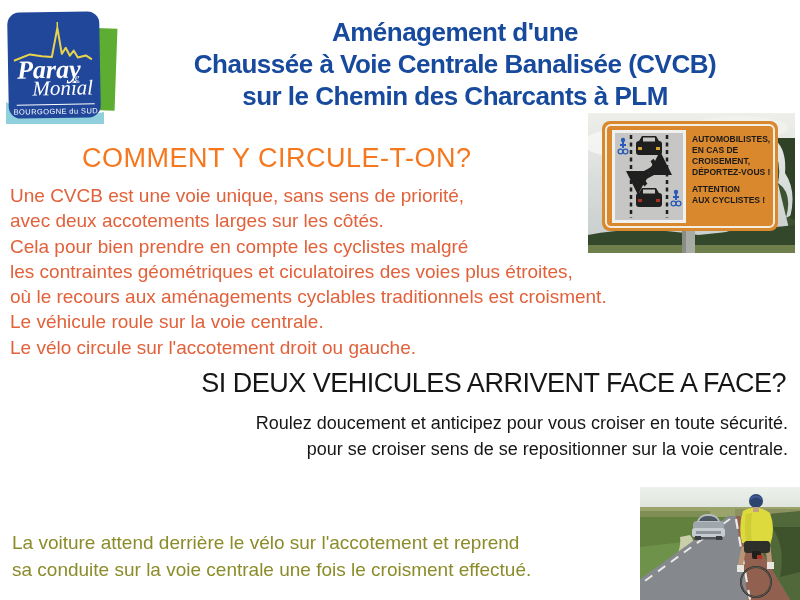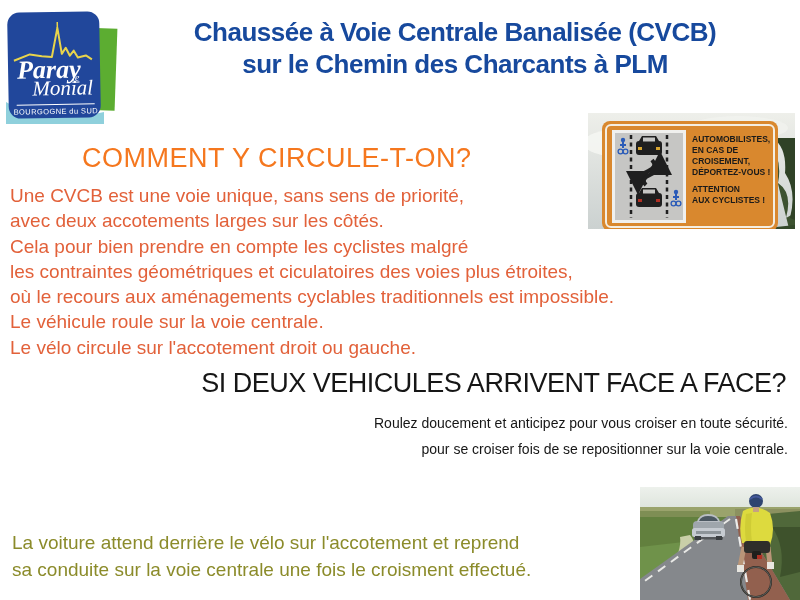--- a/index.html
+++ b/index.html
@@ -32,30 +32,30 @@
   
   .s1-head{position:absolute;left:82px;top:143px;color:#F5771E;
       font-size:27px;letter-spacing:.5px;}
   .s1-body{position:absolute;left:10px;top:183px;color:#E2613A;
       font-size:19px;line-height:25.3px;white-space:nowrap;}
 
   
   .s2-head{position:absolute;right:14px;top:368px;color:#161616;
       font-size:27px;letter-spacing:-0.5px;white-space:nowrap;}
   .s2-body{position:absolute;right:12px;top:411px;color:#161616;text-align:right;
-      font-size:14px;line-height:25.5px;white-space:nowrap;}
+      font-size:18px;line-height:25.5px;white-space:nowrap;}
 
   
   .s3-head{position:absolute;left:14px;top:496px;color:#8B8B2A;
       font-size:20.5px;letter-spacing:-0.3px;white-space:nowrap;}
   .s3-body{position:absolute;left:12px;top:529px;color:#8B8B2A;
       font-size:19px;line-height:27px;white-space:nowrap;}
 
   
-  .sign-photo{position:absolute;left:588px;top:113px;width:207px;height:116px;overflow:hidden;}
+  .sign-photo{position:absolute;left:588px;top:113px;width:207px;height:140px;overflow:hidden;}
   .sign-photo svg{position:absolute;left:0;top:0;}
   .sign-text{position:absolute;left:104px;top:21px;width:92px;color:#1A1A1A;
       font-size:8.5px;font-weight:bold;line-height:11px;white-space:nowrap;}
   .sign-text .gap{height:6px;}
 
   
   .road-photo{position:absolute;left:640px;top:487px;width:160px;height:113px;overflow:hidden;}
 </style>
 </head>
 <body>
@@ -74,31 +74,32 @@
       </svg>
       <span class="t-paray">Paray</span>
       <span class="t-le">le</span>
       <span class="t-monial">Monial</span>
       <div class="rule"></div>
       <span class="t-sub">BOURGOGNE du SUD</span>
     </div>
   </div>
 
   <div class="title">
+    <div>Aménagement d'une</div>
     <div>Chaussée à Voie Centrale Banalisée (CVCB)</div>
     <div>sur le Chemin des Charcants à PLM</div>
   </div>
 
   <div class="s1-head">COMMENT Y CIRCULE-T-ON?</div>
   <div class="s1-body">
     <div>Une CVCB est une voie unique, sans sens de priorité,</div>
     <div>avec deux accotements larges sur les côtés.</div>
     <div>Cela pour bien prendre en compte les cyclistes malgré</div>
     <div>les contraintes géométriques et ciculatoires des voies plus étroites,</div>
-    <div>où le recours aux aménagements cyclables traditionnels est impossible.</div>
+    <div>où le recours aux aménagements cyclables traditionnels est croisment.</div>
     <div>Le véhicule roule sur la voie centrale.</div>
     <div>Le vélo circule sur l'accotement droit ou gauche.</div>
   </div>
 
   <div class="sign-photo">
     <svg width="207" height="140" viewBox="0 0 207 140">
       <defs>
         <linearGradient id="sky" x1="0" y1="0" x2="0" y2="1">
           <stop offset="0" stop-color="#EEEFEA"></stop>
           <stop offset="1" stop-color="#C4CBCB"></stop>
@@ -167,21 +168,21 @@
       <div>DÉPORTEZ-VOUS !</div>
       <div class="gap"></div>
       <div>ATTENTION</div>
       <div>AUX CYCLISTES !</div>
     </div>
   </div>
 
   <div class="s2-head">SI DEUX VEHICULES ARRIVENT FACE A FACE?</div>
   <div class="s2-body">
     <div>Roulez doucement et anticipez pour vous croiser en toute sécurité.</div>
-    <div>pour se croiser fois de se repositionner sur la voie centrale.</div>
+    <div>pour se croiser sens de se repositionner sur la voie centrale.</div>
   </div>
 
   <div class="s3-body">
     <div>La voiture attend derrière le vélo sur l'accotement et reprend</div>
     <div>sa conduite sur la voie centrale une fois le croisment effectué.</div>
   </div>
 
   <div class="road-photo">
     <svg width="160" height="113" viewBox="0 0 160 113">
       <defs>

